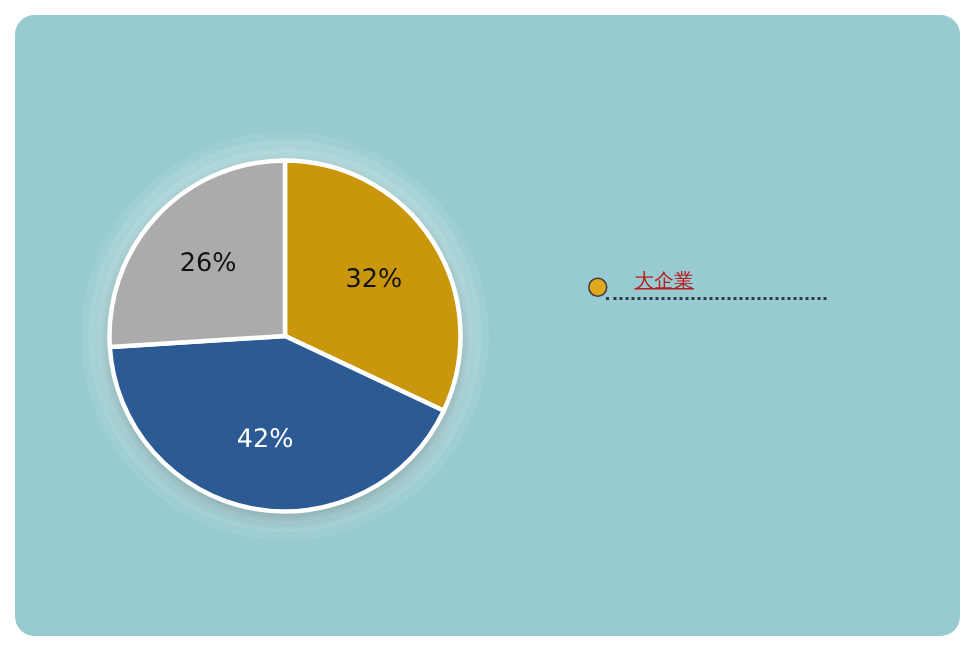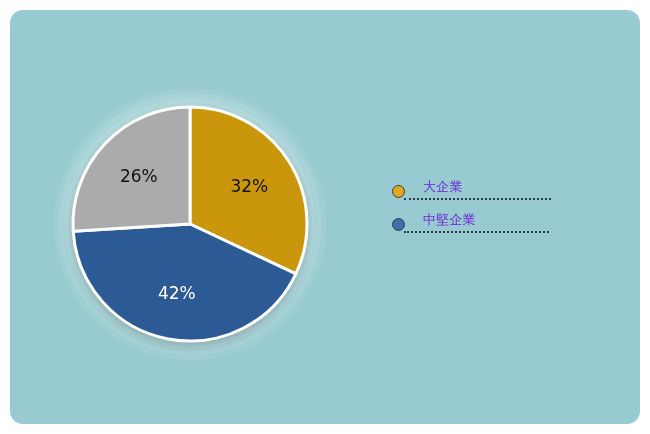--- a/index.html
+++ b/index.html
@@ -111,23 +111,24 @@
     height: 13px;
     border-radius: 50%;
     border: 1.5px solid #3d3d3d;
     box-sizing: border-box;
   }
   .legend-label {
     position: absolute;
     left: 33px;
     top: 0px;
     font-size: 13px;
-    color: #6d28d9;
+    color: #b91c1c;
     letter-spacing: 0.2px;
     white-space: nowrap;
+    text-decoration: underline;
   }
   .legend-rule {
     position: absolute;
     left: 14px;
     top: 20px;
     height: 0;
     border-top: 2px dotted #2b3a44;
   }
 </style>
 </head>
@@ -155,19 +156,14 @@
         </g>
     </svg>
   </div>
 
   <div id="legend">
     <div class="legend-row">
       <span class="legend-marker" style="background: rgb(224, 168, 28);"></span>
       <span class="legend-label">大企業</span>
       <span class="legend-rule" style="width: 147px;"></span>
     </div>
-    <div class="legend-row">
-      <span class="legend-marker" style="background: rgb(61, 111, 175);"></span>
-      <span class="legend-label">中堅企業</span>
-      <span class="legend-rule" style="width: 145px;"></span>
-    </div>
   </div>
 </div>
 
 </body></html>

